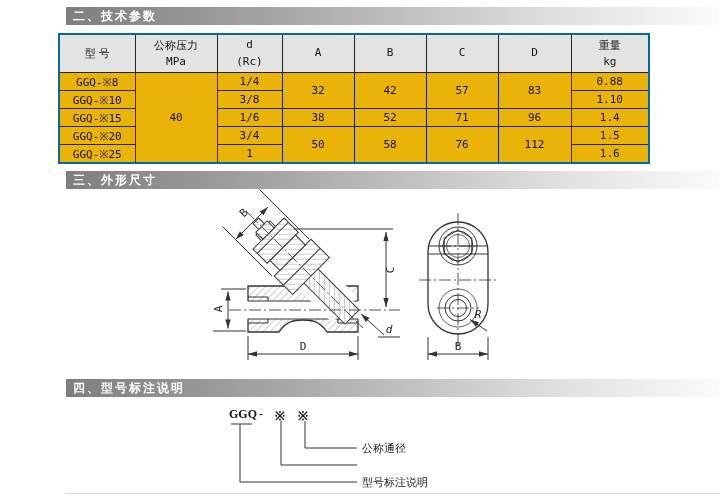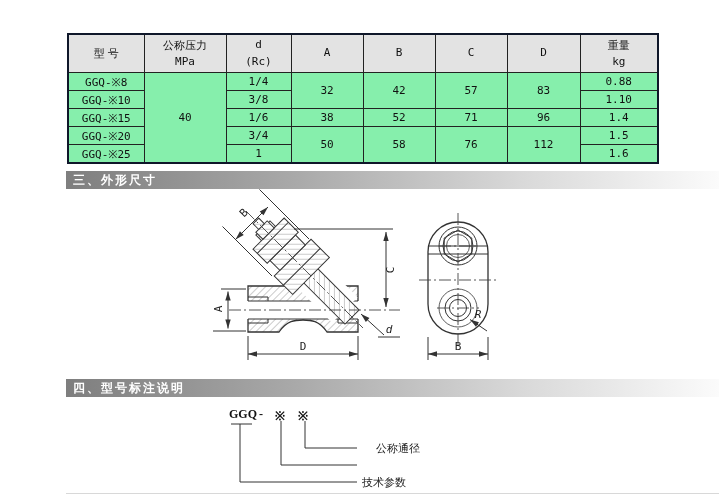--- a/index.html
+++ b/index.html
@@ -2,38 +2,39 @@
 <html><head>
 <meta charset="utf-8">
 <style>
   html,body{margin:0;padding:0;}
   .page{position:relative;width:721px;height:498px;background:#ffffff;overflow:hidden;
         font-family:"Liberation Sans",sans-serif;color:#111;}
   .bar{position:absolute;left:66px;width:653px;height:18px;line-height:18px;
        background:linear-gradient(to right,#7e7e7e 0%,#a9a9a9 35%,#d9d9d9 70%,#fbfbfb 100%);
        color:#fff;font-size:12px;font-weight:bold;letter-spacing:2px;padding-left:7px;
        box-sizing:border-box;}
-  table.specs{position:absolute;left:67px;top:33px;border-collapse:collapse;table-layout:fixed;
-       border:2px solid #0f172a;background:#86efac;}
+  table.specs{position:absolute;left:58px;top:33px;border-collapse:collapse;table-layout:fixed;
+       border:2px solid #0369a1;background:#eab308;}
   table.specs th,table.specs td{border:1px solid #222;text-align:center;vertical-align:middle;
        padding:0;font-size:11px;color:#111;overflow:hidden;}
   table.specs th{background:#e3e3e3;font-weight:normal;height:37px;line-height:1.5;}
   table.specs tr{height:18px;}
   .num{font-family:"DejaVu Sans Mono","Liberation Mono",monospace;}
   svg.lineart{position:absolute;left:0;top:0;}
   .abs{position:absolute;white-space:nowrap;}
   .mcode{font-family:Liberation Serif, serif;font-size:12px;font-weight:bold;}
   .callout{font-size:11px;color:#222;}
   .botline{position:absolute;left:66px;top:493px;width:653px;height:1px;background:#d8d8d8;}
 </style>
 </head>
 <body>
 
 <div class="page">
 
+  <div class="bar" style="top:7px">二、技术参数</div>
   <div class="bar" style="top:171px">三、外形尺寸</div>
   <div class="bar" style="top:379px">四、型号标注说明</div>
 
   <table class="specs">
     <colgroup>
       <col style="width:76px">
         <col style="width:82px">
         <col style="width:65px">
       <col style="width:72px">
         <col style="width:72px">
@@ -211,17 +212,17 @@
       <path d="M240,424 V482 M240,482 H357"></path>
       <path d="M281,421 V465 M281,465 H357"></path>
       <path d="M305,421 V448 M305,448 H357"></path>
     </g>
   </svg>
 
   <div class="abs mcode" style="left:229px;top:407px">GGQ</div>
   <div class="abs mcode" style="left:259px;top:407px">-</div>
   <div class="abs mcode" style="left:275px;top:407px">※</div>
   <div class="abs mcode" style="left:298px;top:407px">※</div>
-  <div class="abs callout" style="left:376px;top:441px">公称通径</div>
-  <div class="abs callout" style="left:362px;top:475px">技术参数</div>
+  <div class="abs callout" style="left:362px;top:441px">公称通径</div>
+  <div class="abs callout" style="left:362px;top:475px">型号标注说明</div>
 
   <div class="botline"></div>
 </div>
 
 </body></html>

